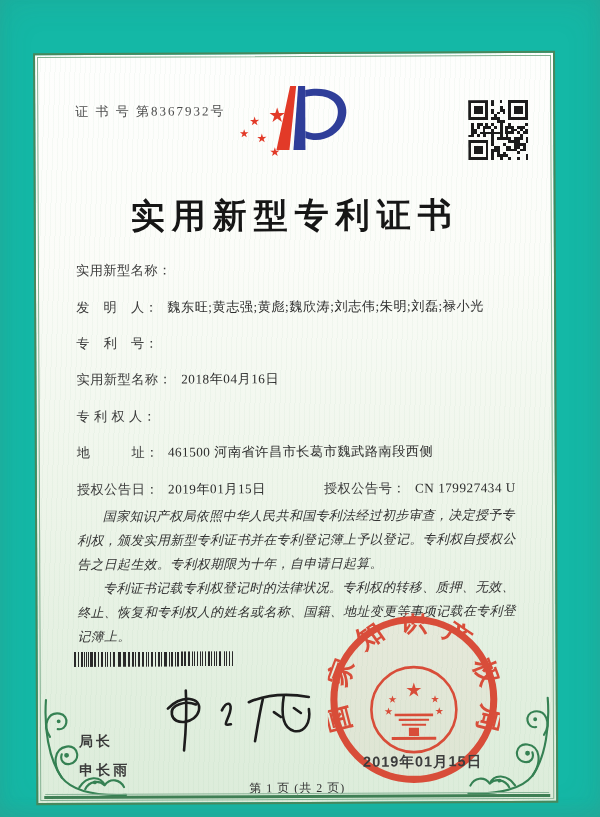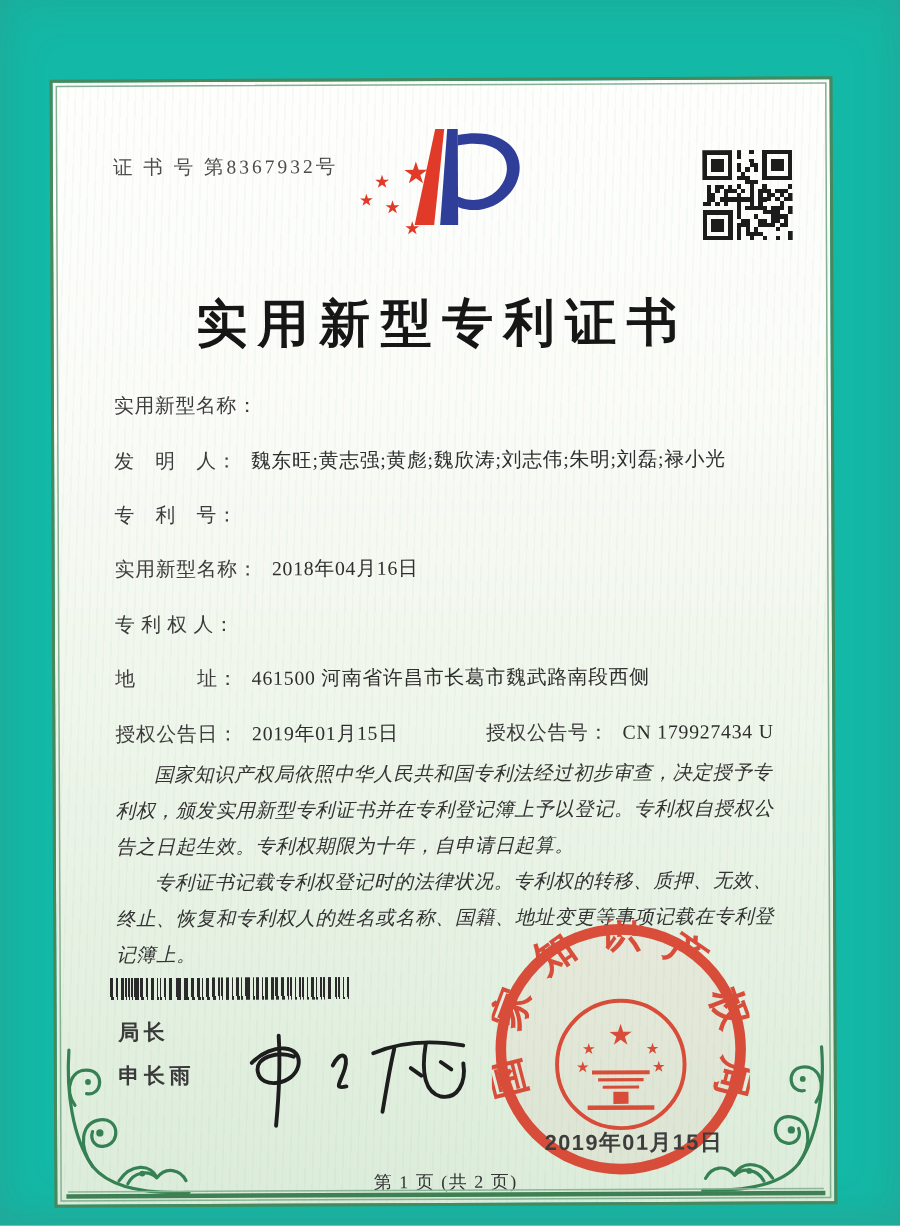--- a/index.html
+++ b/index.html
@@ -29,21 +29,21 @@
   .frow .val{color:#2e2e2e;}
   .frow .pair{display:flex;align-items:center;}
   .frow .pair.left{width:247px;}
   
   .body-text{position:absolute;left:40px;right:38px;top:450px;font-size:12.9px;line-height:24px;
         color:#333;font-style:italic;letter-spacing:.4px;}
   .body-text p{margin:0;text-indent:2em;}
   
   .barcode{position:absolute;left:35px;top:597px;width:163px;height:15px;}
   .barcode svg{width:100%;height:100%;}
-  .director{position:absolute;left:41px;top:619px;font-family:"Liberation Sans","DejaVu Sans",sans-serif;
+  .director{position:absolute;left:41px;top:672px;font-family:"Liberation Sans","DejaVu Sans",sans-serif;
         font-weight:700;color:#3a3a3a;font-size:14px;letter-spacing:3px;line-height:29px;}
   .signature{position:absolute;left:108px;top:632px;width:185px;height:70px;}
   .seal{position:absolute;left:290px;top:560px;width:172px;height:172px;opacity:.92;}
   .seal-date{position:absolute;left:325px;top:699px;width:150px;font-family:"Liberation Sans","DejaVu Sans",sans-serif;
         font-weight:700;font-size:14.5px;color:#3d3d3d;letter-spacing:1px;z-index:5;}
   .footer{position:absolute;left:0;right:0;top:726px;text-align:center;font-size:12px;color:#333;letter-spacing:1px;}
   .orn{position:absolute;bottom:3px;width:88px;height:102px;}
   .orn.left{left:2px;}
   .orn.right{right:2px;transform:scaleX(-1);}
 </style>

